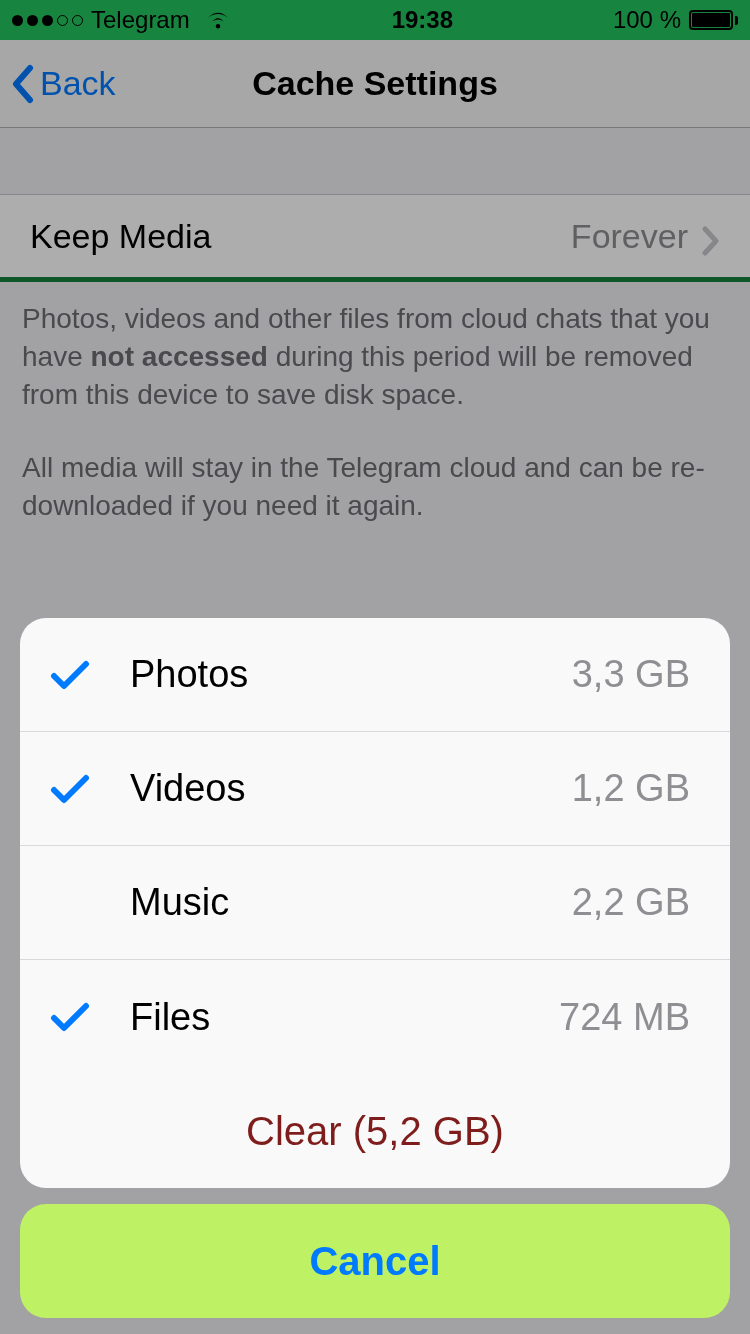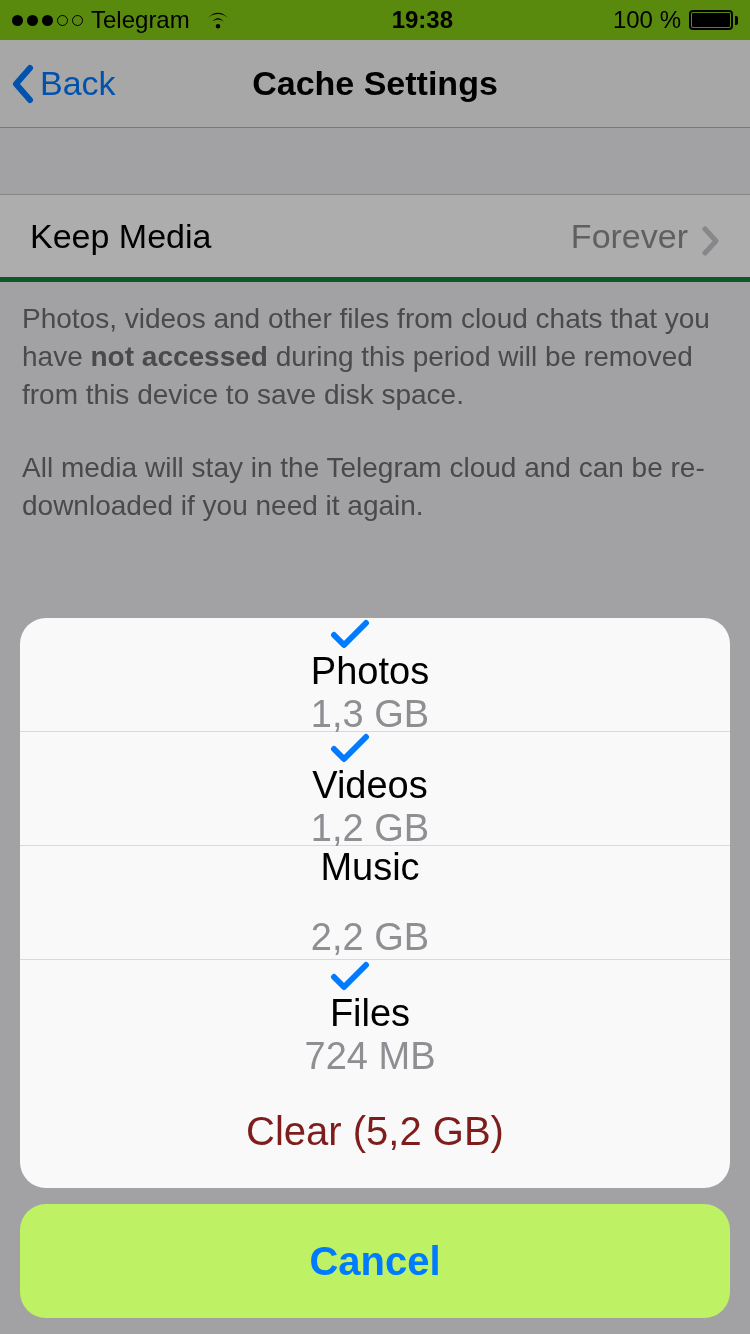--- a/index.html
+++ b/index.html
@@ -17,21 +17,21 @@
       overflow: hidden;
     }
 
     
     .status-bar {
       height: 40px;
       display: flex;
       align-items: center;
       justify-content: space-between;
       padding: 0 12px;
-      background: #84cc16;
+      background: #22c55e;
       font-size: 24px;
       color: #000;
     }
     .status-left { display: flex; align-items: center; gap: 8px; }
     .signal-dots { display: flex; gap: 4px; align-items: center; }
     .dot { width: 11px; height: 11px; border-radius: 50%; }
     .dot.filled { background: #000; }
     .dot.empty { border: 1.5px solid #000; }
     .wifi-icon { margin-left: 6px; }
     .status-right { display: flex; align-items: center; gap: 8px; }
@@ -112,21 +112,20 @@
       border-radius: 26px;
       overflow: hidden;
       margin-bottom: 16px;
     }
     .sheet-row {
       height: 114px;
       display: flex;
       align-items: center;
       border-bottom: 1px solid #d9d9db;
       padding: 0 40px 0 30px;
-      flex-direction: column;
     }
     .sheet-row:last-child { border-bottom: none; }
     .check-slot { width: 80px; display: flex; justify-content: flex-start; align-items: center; }
     .sheet-label { font-size: 38px; color: #000; flex: 1; }
     .sheet-size { font-size: 38px; color: #8e8e93; }
     .sheet-action {
       height: 114px;
       display: flex;
       align-items: center;
       justify-content: center;
@@ -217,21 +216,21 @@
 <div class="action-sheet">
   <div class="sheet-panel">
     <div id="sheet-items">
         <div class="sheet-row">
           <span class="check-slot">
             <svg width="40" height="32" viewBox="0 0 40 32">
               <polyline points="4,17 14,27 36,5" fill="none" stroke="#007aff" stroke-width="6" stroke-linecap="round" stroke-linejoin="round"></polyline>
             </svg>
           </span>
           <span class="sheet-label">Photos</span>
-          <span class="sheet-size">1,3 GB</span>
+          <span class="sheet-size">3,3 GB</span>
         </div>
         <div class="sheet-row">
           <span class="check-slot">
             <svg width="40" height="32" viewBox="0 0 40 32">
               <polyline points="4,17 14,27 36,5" fill="none" stroke="#007aff" stroke-width="6" stroke-linecap="round" stroke-linejoin="round"></polyline>
             </svg>
           </span>
           <span class="sheet-label">Videos</span>
           <span class="sheet-size">1,2 GB</span>
         </div>

